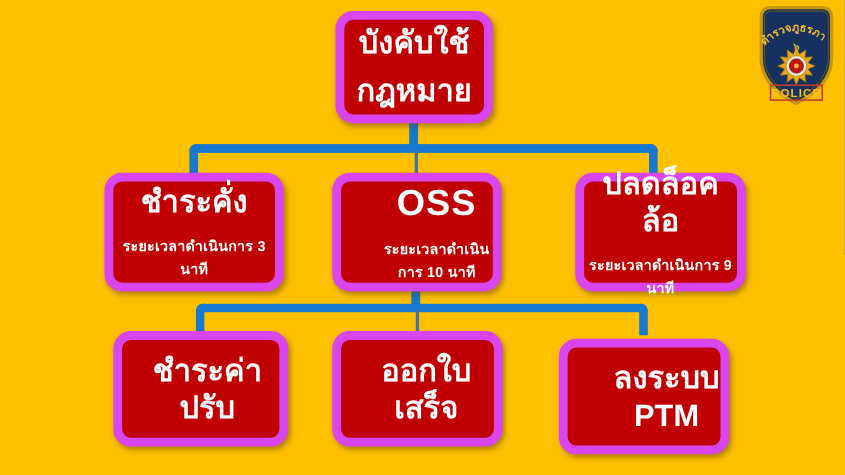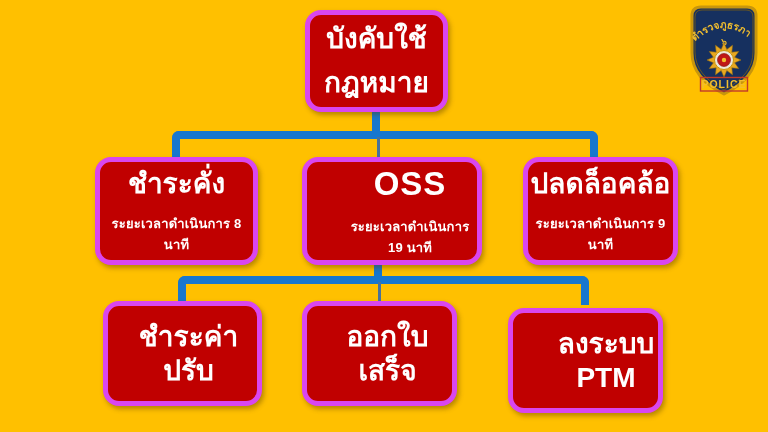--- a/index.html
+++ b/index.html
@@ -4,28 +4,28 @@
 <style>
   html,body { margin:0; padding:0; background:#888; }
   .stage {
     position:relative; width:768px; height:432px; overflow:hidden;
     background:#FFC000;
     font-family:"Liberation Sans","DejaVu Sans",sans-serif;
   }
   
   .node {
     position:absolute; box-sizing:border-box;
-    background:#C00000; border:5px solid #d946ef; border-radius:16px;
+    background:#C00000; border:8px solid #d946ef; border-radius:16px;
     box-shadow:2px 3px 5px rgba(96,64,0,.45);
     color:#ffffff; font-weight:bold; text-align:center;
     display:flex; flex-direction:column; align-items:center; justify-content:center;
   }
   .node-root    { left:305px; top:10px;  width:143px; height:102px; }
   .node-ticket  { left:95px;  top:157px; width:163px; height:108px; }
-  .node-oss     { left:302px; top:157px; width:180px; height:108px;padding-left:36px; }
+  .node-oss     { left:302px; top:157px; width:154px; height:108px;padding-left:36px; }
   .node-unlock  { left:523px; top:157px; width:155px; height:108px; }
   .node-pay     { left:103px; top:301px; width:159px; height:105px;padding-left:12px; }
   .node-receipt { left:302px; top:301px; width:155px; height:105px;padding-left:16px; }
   .node-ptm     { left:508px; top:308px; width:155px; height:105px;padding-left:41px; }
 
   .title     { font-size:28px; line-height:1.2; }
   .title-oss { font-size:33px; letter-spacing:1px; }
   .title-line{ font-size:28px; line-height:44px; }
   .sub       { font-size:13px; margin-top:13px; letter-spacing:.2px; }
 
@@ -61,25 +61,25 @@
   <div class="conn elbow-lower"></div>
   <div class="conn thin-lower"></div>
 
   <div class="node node-root">
     <div class="title-line">บังคับใช้</div>
     <div class="title-line">กฎหมาย</div>
   </div>
 
   <div class="node node-ticket">
     <div class="title">ชำระคั่ง</div>
-    <div class="sub">ระยะเวลาดำเนินการ 8 นาที</div>
+    <div class="sub">ระยะเวลาดำเนินการ 3 นาที</div>
   </div>
   <div class="node node-oss">
     <div class="title-oss">OSS</div>
-    <div class="sub">ระยะเวลาดำเนินการ 19 นาที</div>
+    <div class="sub">ระยะเวลาดำเนินการ 10 นาที</div>
   </div>
   <div class="node node-unlock">
     <div class="title">ปลดล็อคล้อ</div>
     <div class="sub">ระยะเวลาดำเนินการ 9 นาที</div>
   </div>
 
   <div class="node node-pay">
     <div class="title">ชำระค่าปรับ</div>
   </div>
   <div class="node node-receipt">

